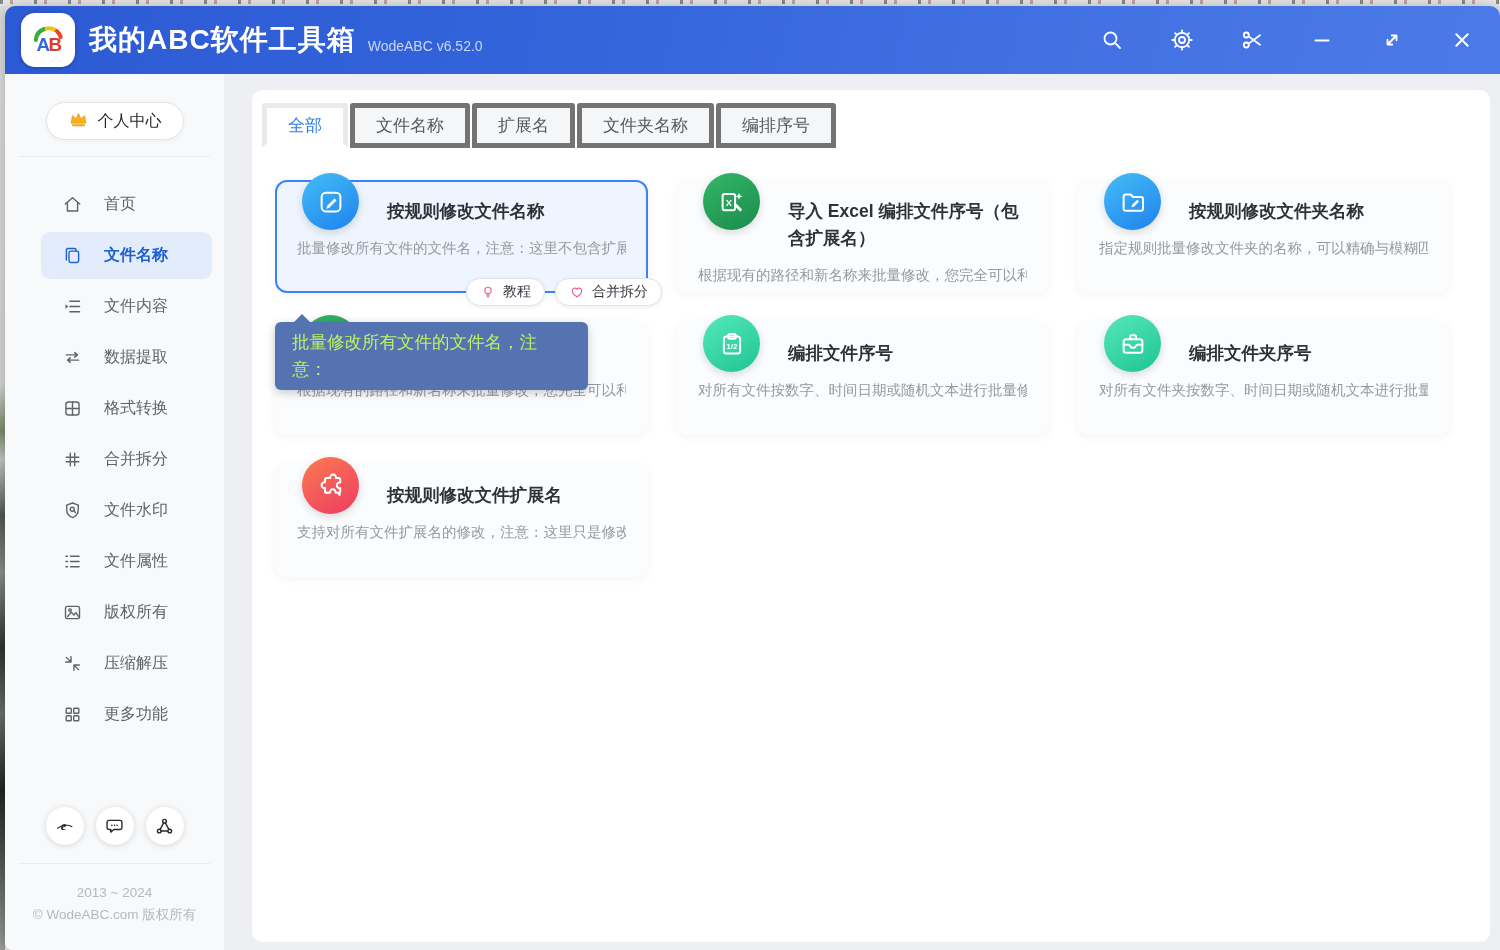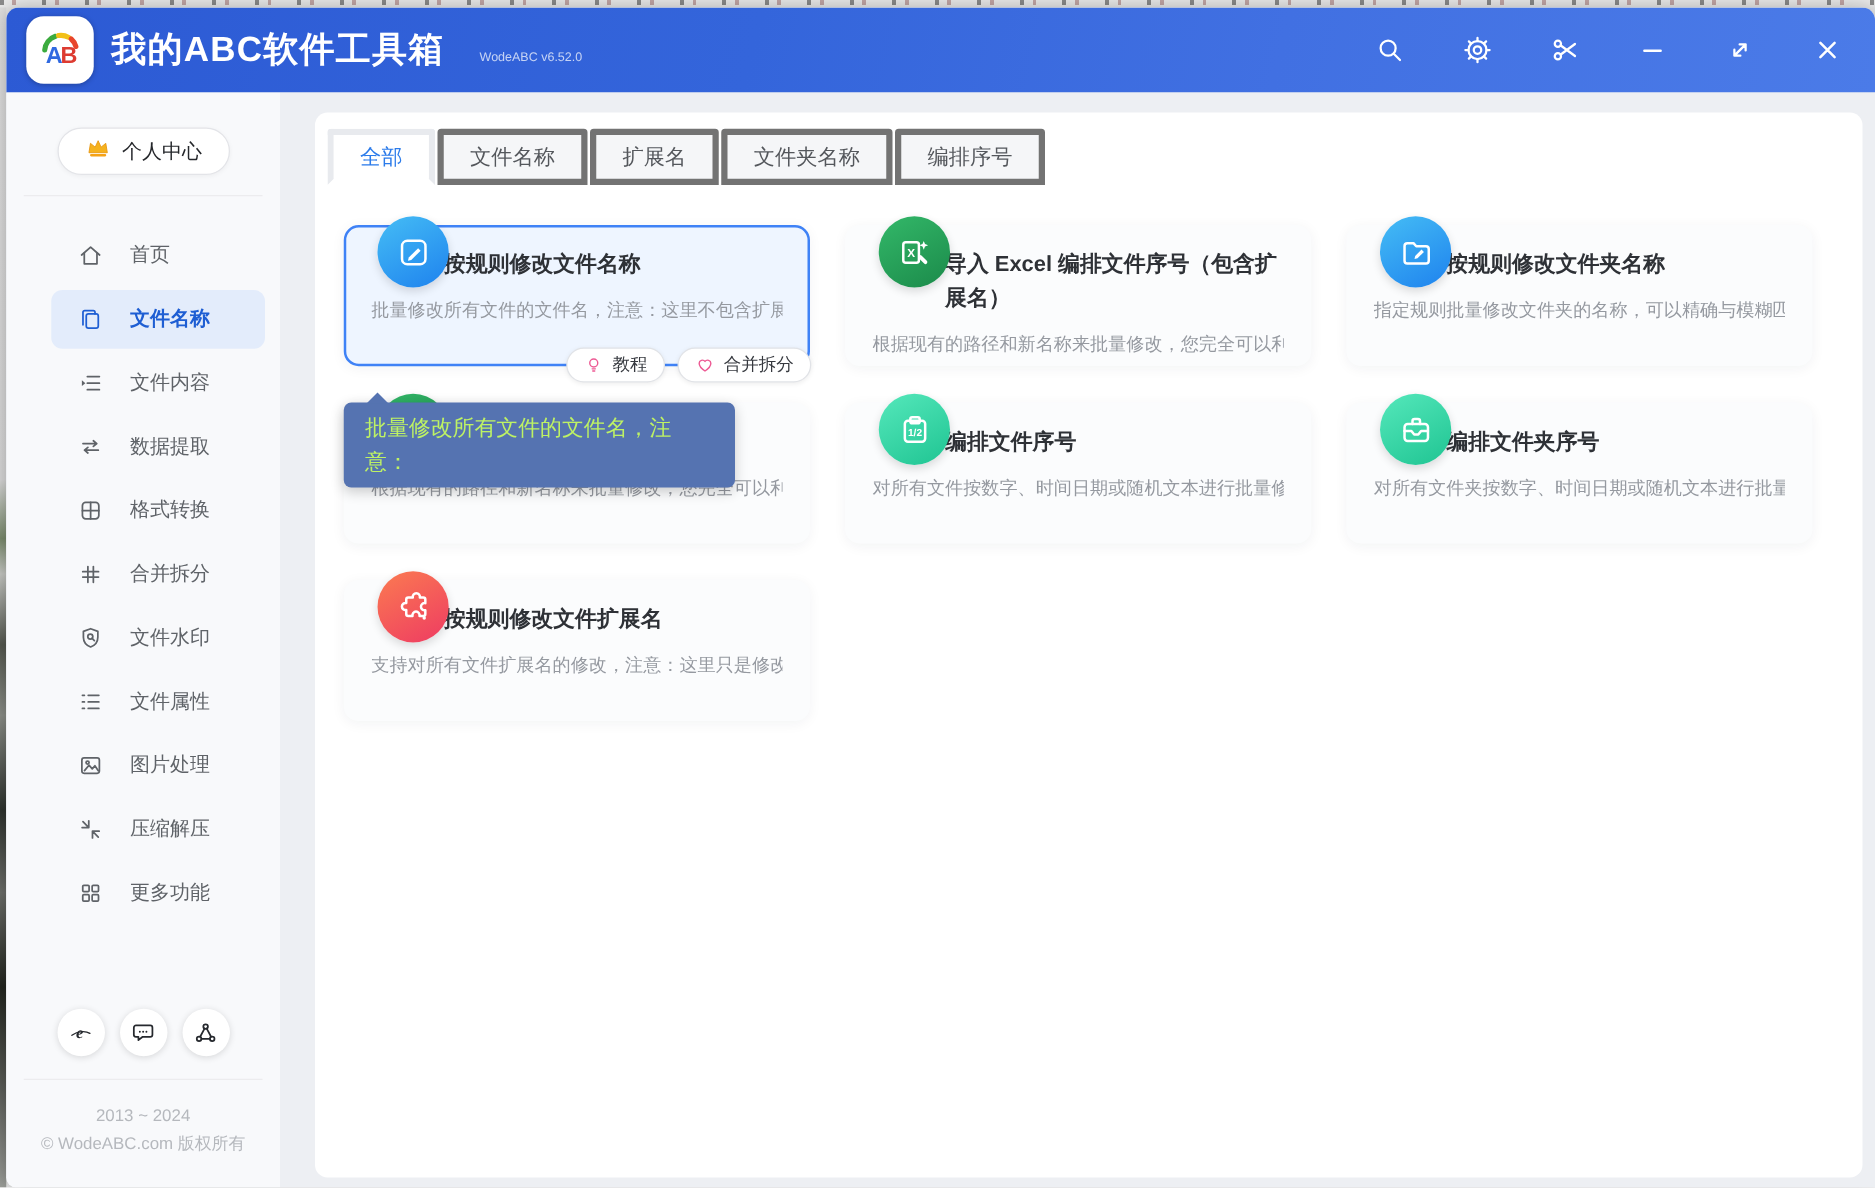--- a/index.html
+++ b/index.html
@@ -14,21 +14,21 @@
     background-size:100% 4px;background-repeat:no-repeat;}
   .desk-left{position:absolute;top:6px;left:0;width:5px;height:944px;
     background:linear-gradient(180deg,#e0e0e0 0%,#dadada 40%,#7b8c6d 45%,#c7c9c4 48%,#55584f 54%,#8c8f88 60%,#2f332e 68%,#6d6f6a 75%,#23261f 83%,#585a55 91%,#9c9e99 100%);}
   .window{position:absolute;top:6px;left:5px;width:1495px;height:944px;border-radius:10px 10px 0 8px;overflow:hidden;box-shadow:0 0 16px rgba(0,0,0,.28);background:#edeff3;}
   
   .titlebar{height:68px;background:linear-gradient(104deg,#2c5ad4 0%,#3465db 40%,#4170e2 68%,#4b7be8 100%);position:relative;display:flex;align-items:center;}
   .titlebar::after{content:'';position:absolute;inset:0;pointer-events:none;
     background:radial-gradient(160% 240% at 12% -150%,rgba(255,255,255,.18) 42%,rgba(255,255,255,0) 60%);}
   .logo{width:54px;height:54px;background:#fff;border-radius:14px;margin-left:16px;display:flex;align-items:center;justify-content:center;box-shadow:0 1px 4px rgba(0,0,0,.25);z-index:1;}
   .app-title{color:#fff;font-size:28px;font-weight:bold;margin-left:14px;letter-spacing:1px;z-index:1;}
-  .app-version{color:rgba(255,255,255,.72);font-size:10px;margin-left:28px;margin-top:12px;z-index:1;}
+  .app-version{color:rgba(255,255,255,.72);font-size:14px;margin-left:12px;margin-top:12px;z-index:1;}
   .tb-icons{margin-left:auto;display:flex;gap:46px;padding-right:26px;z-index:1;}
   .tb-icon{width:24px;height:24px;color:#fff;cursor:pointer;}
   .tb-icon svg{width:100%;height:100%;}
   
   .bodyrow{display:flex;height:876px;}
   .sidebar{width:219px;background:#f8f9fb;position:relative;flex:none;}
   .pc-btn{margin:28px auto 0;width:138px;height:38px;border:1px solid #e3e4e8;border-radius:19px;background:#fff;display:flex;align-items:center;justify-content:center;gap:9px;font-size:16px;color:#25272b;box-shadow:0 1px 4px rgba(0,0,0,.05);cursor:pointer;}
   .pc-btn svg{width:21px;height:21px;}
   .side-divider{height:1px;background:#ececee;margin:16px 14px 0 14px;}
   .side-menu{margin-top:24px;padding-left:24px;}
@@ -50,23 +50,23 @@
   .tab.active{background:#fff;border-color:#e8eaee;border-bottom-color:#fff;color:#2b7bea;}
   .cards{position:relative;margin:32px 0 0 23px;display:grid;grid-template-columns:repeat(3,373px);column-gap:28px;row-gap:29px;align-content:start;}
   .card{position:relative;height:113px;background:#fbfcfd;border:2px solid transparent;border-radius:12px;box-shadow:0 2px 10px rgba(25,35,60,.05);padding:16px 20px 0;cursor:pointer;}
   .card.highlight{background:#eef5ff;border-color:var(--hl-border);}
   .card-icon{position:absolute;left:25px;top:-9px;width:57px;height:57px;border-radius:50%;display:flex;align-items:center;justify-content:center;color:#fff;z-index:2;box-shadow:0 3px 8px rgba(0,0,0,.14);}
   .card-icon svg{width:30px;height:30px;}
   .grad-blue{background:linear-gradient(150deg,#45bdf5 0%,#1e82ee 100%);}
   .grad-green{background:linear-gradient(150deg,#33b869 0%,#1b8a4a 100%);}
   .grad-teal{background:linear-gradient(150deg,#55e8bb 0%,#1fc492 100%);}
   .grad-red{background:linear-gradient(150deg,#fb7b51 0%,#ee3b62 100%);}
-  .card-title{margin-left:58px;font-size:17.5px;font-weight:bold;color:#2e3136;line-height:27px;min-height:27px;}
+  .card-title{margin-left:90px;font-size:17.5px;font-weight:bold;color:#2e3136;line-height:27px;min-height:27px;}
   .card-desc{margin-top:14px;font-size:14.5px;color:#9599a0;white-space:nowrap;overflow:hidden;}
-  .card-actions{position:absolute;left:176px;bottom:-15px;display:flex;gap:10px;z-index:5;}
+  .card-actions{position:absolute;left:189px;bottom:-15px;display:flex;gap:10px;z-index:5;}
   .pill{height:28px;display:flex;align-items:center;gap:7px;padding:0 13px;background:#fff;border:1px solid #e1e3e7;border-radius:15px;font-size:14px;color:#36393f;box-shadow:0 1px 4px rgba(0,0,0,.08);cursor:pointer;white-space:nowrap;}
   .pill svg{width:16px;height:16px;color:var(--pink);}
   .tooltip{position:absolute;left:0;top:142px;width:313px;background:var(--tooltip-bg);border-radius:6px;color:#bef264;font-size:17.5px;line-height:27px;padding:7px 17px;z-index:10;box-shadow:0 3px 10px rgba(0,0,0,.2);}
   .tooltip::before{content:'';position:absolute;top:-8px;left:18px;border:9px solid transparent;border-bottom:9px solid var(--tooltip-bg);border-top:none;}
 </style>
 </head>
 <body>
 
 <div class="desk-top"></div>
 <div class="desk-left"></div>
@@ -198,21 +198,21 @@
             <span class="side-label">文件属性</span>
           </div>
           <div class="side-item">
             <span class="side-icon">
               <svg viewBox="0 0 24 24" fill="none" stroke="currentColor" stroke-width="1.6" stroke-linecap="round" stroke-linejoin="round">
                 <rect x="4" y="5" width="16" height="14" rx="2"></rect>
                 <path d="M6.4 16.6l4.1-5 3 3.4 2.4-2.9 3.1 4.5"></path>
                 <circle cx="9.2" cy="9.2" r="1.4"></circle>
               </svg>
             </span>
-            <span class="side-label">图片处理</span>
+            <span class="side-label">版权所有</span>
           </div>
           <div class="side-item">
             <span class="side-icon">
               <svg viewBox="0 0 24 24" fill="none" stroke="currentColor" stroke-width="1.6" stroke-linecap="round" stroke-linejoin="round">
                 <path d="M10.3 4.2v6.1H4.2M13.7 19.8v-6.1h6.1M10.3 10.3 5 5M13.7 13.7 19 19"></path>
               </svg>
             </span>
             <span class="side-label">压缩解压</span>
           </div>
           <div class="side-item">

